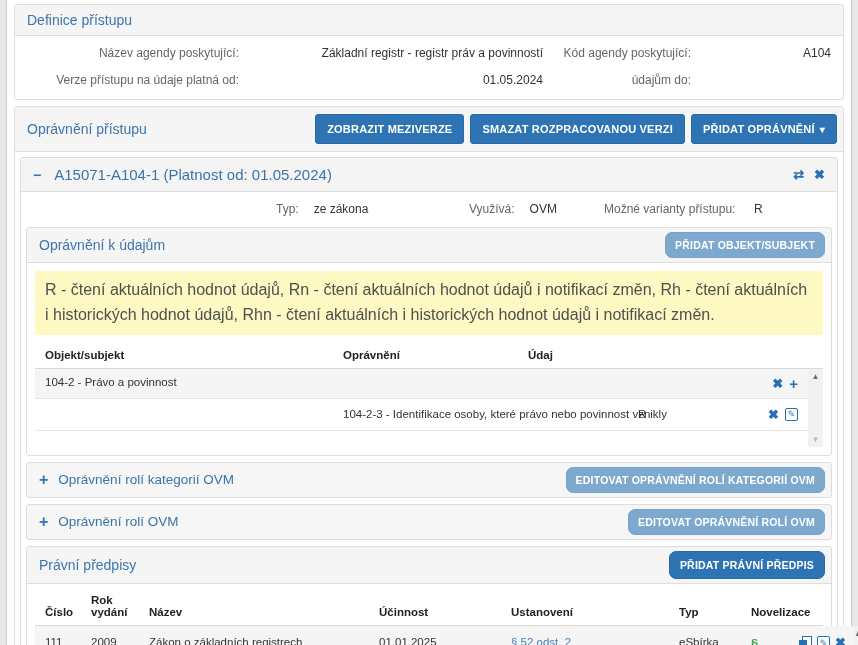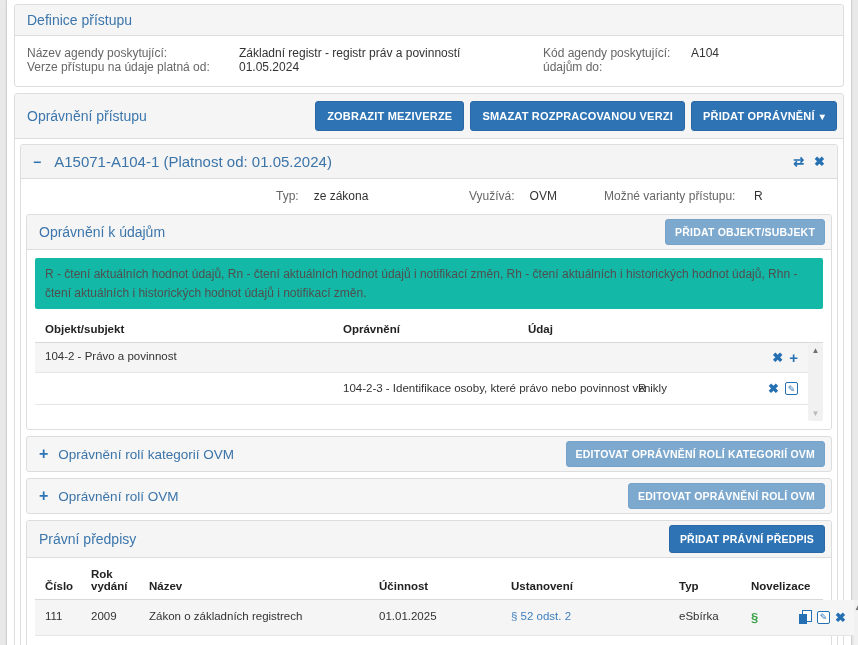--- a/index.html
+++ b/index.html
@@ -34,25 +34,25 @@
   .panel-title { color:#3c76ac; font-size:14px; }
   
   .btn {
     background:#2e74b5; color:#fff;
     border:1px solid #2a69a5; border-radius:3px;
     font-family:"Liberation Sans", sans-serif;
     font-size:11px; font-weight:bold; letter-spacing:.2px;
     padding:8px 11px; cursor:pointer; white-space:nowrap;
   }
   .btn-light { background:#7ea9ce; border-color:#77a2c9; }
-  .btn-sm { padding:6px 9px; font-size:10.5px; }
+  .btn-sm { padding:6px 9px; font-size:10.5px;border-radius:7px; }
   .btn-group { display:flex; gap:6px; }
   .caret { font-size:10px; margin-left:5px; }
   
-  .def-body { padding:10px 12px 12px; display:grid; grid-template-columns:212px 1fr 148px 140px; align-items:center; }
+  .def-body { padding:10px 12px 12px; display:grid; grid-template-columns:212px 1fr 148px 140px; row-gap:13px; align-items:center;text-align:right; }
   .lbl { color:#666; }
   .val { color:#333; }
   
   .panel2-body { padding:5px; }
   .acc { border:1px solid #ddd; border-radius:3px; }
   .acc-head {
     background:#f4f4f4; border-bottom:1px solid #ddd; border-radius:3px 3px 0 0;
     display:flex; align-items:center; padding:8px 12px; cursor:pointer;
   }
   .minus-ico { color:#2e74b5; font-weight:bold; font-size:14px; margin-right:13px; }
@@ -67,22 +67,22 @@
   .pair-vyuziva { width:135px; }
   .pair-var .lbl { width:135px; margin-right:15px; }
   
   .subpanel { border:1px solid #ddd; border-radius:3px; margin-bottom:6px; }
   .subpanel-heading {
     background:#f5f5f5; border-bottom:1px solid #ddd; border-radius:3px 3px 0 0;
     display:flex; align-items:center; justify-content:space-between;
     padding:4px 6px 4px 12px; min-height:33px;
   }
   .desc {
-    margin:8px; background:#14b8a6; border-radius:2px;
-    padding:7px 10px; color:#4f4f4f; font-size:12px; line-height:1.55;
+    margin:8px; background:#fef9c3; border-radius:2px;
+    padding:7px 10px; color:#4f4f4f; font-size:16px; line-height:1.55;
   }
   
   .tbl { margin:0 8px 8px; font-size:11.5px; }
   .t-head { display:flex; font-weight:bold; color:#222; padding:6px 0 7px; border-bottom:1px solid #d9d9d9; }
   .scroll-wrap { display:flex; }
   .rows { flex:1; }
   .row { display:flex; border-bottom:1px solid #e6e6e6; align-items:flex-start; }
   .row.striped { background:#f5f5f5; }
   .cell { white-space:nowrap; }
   

